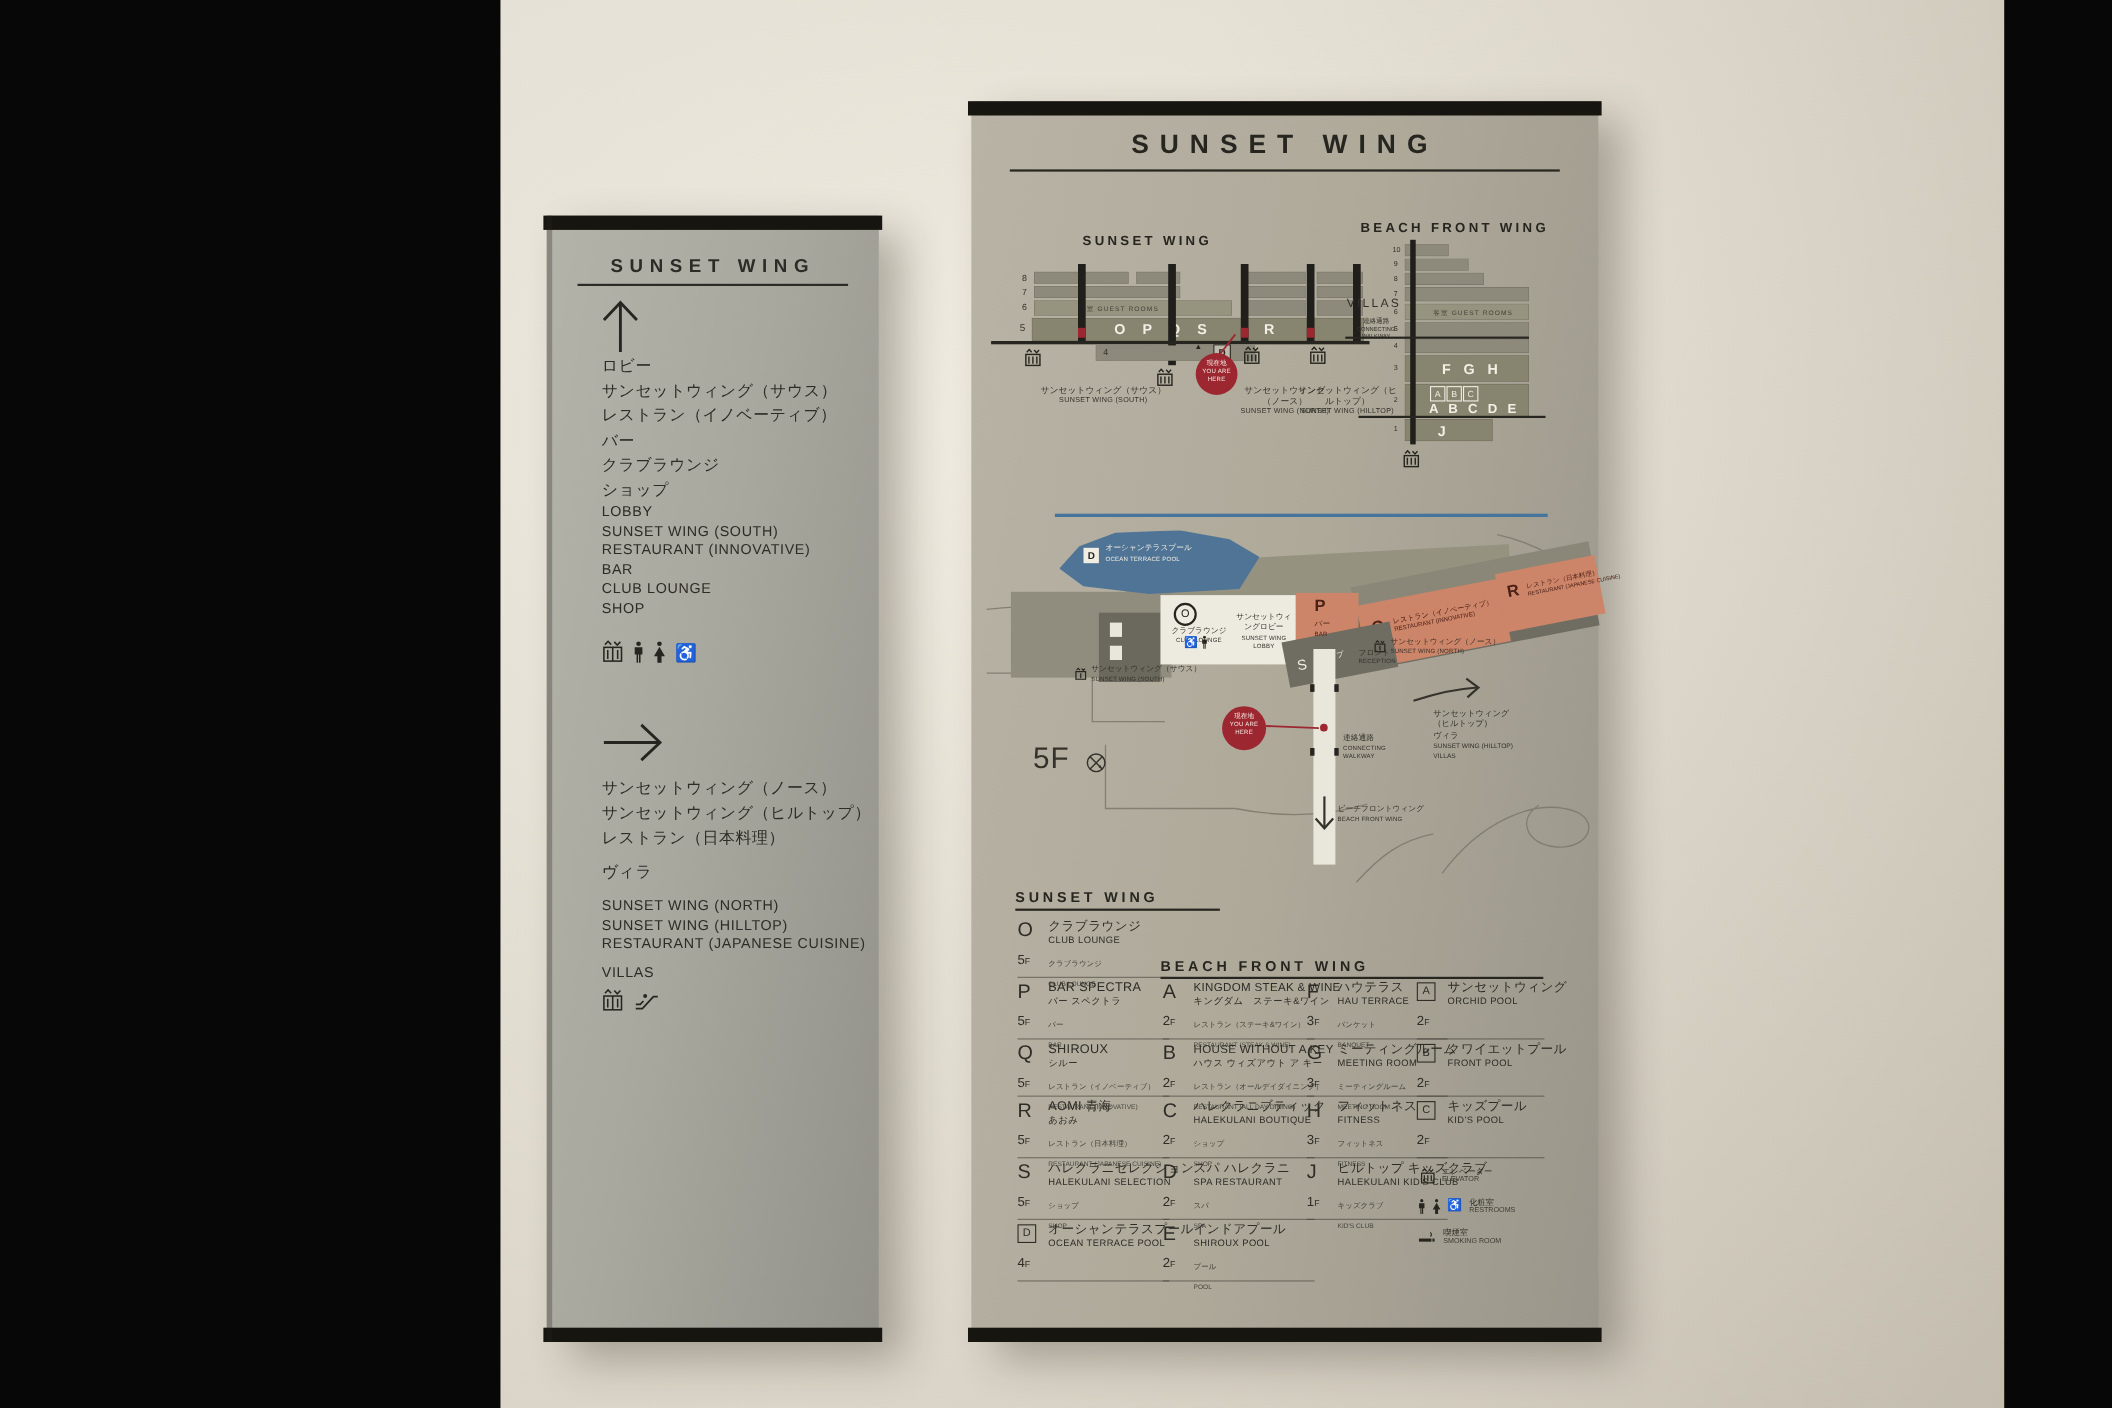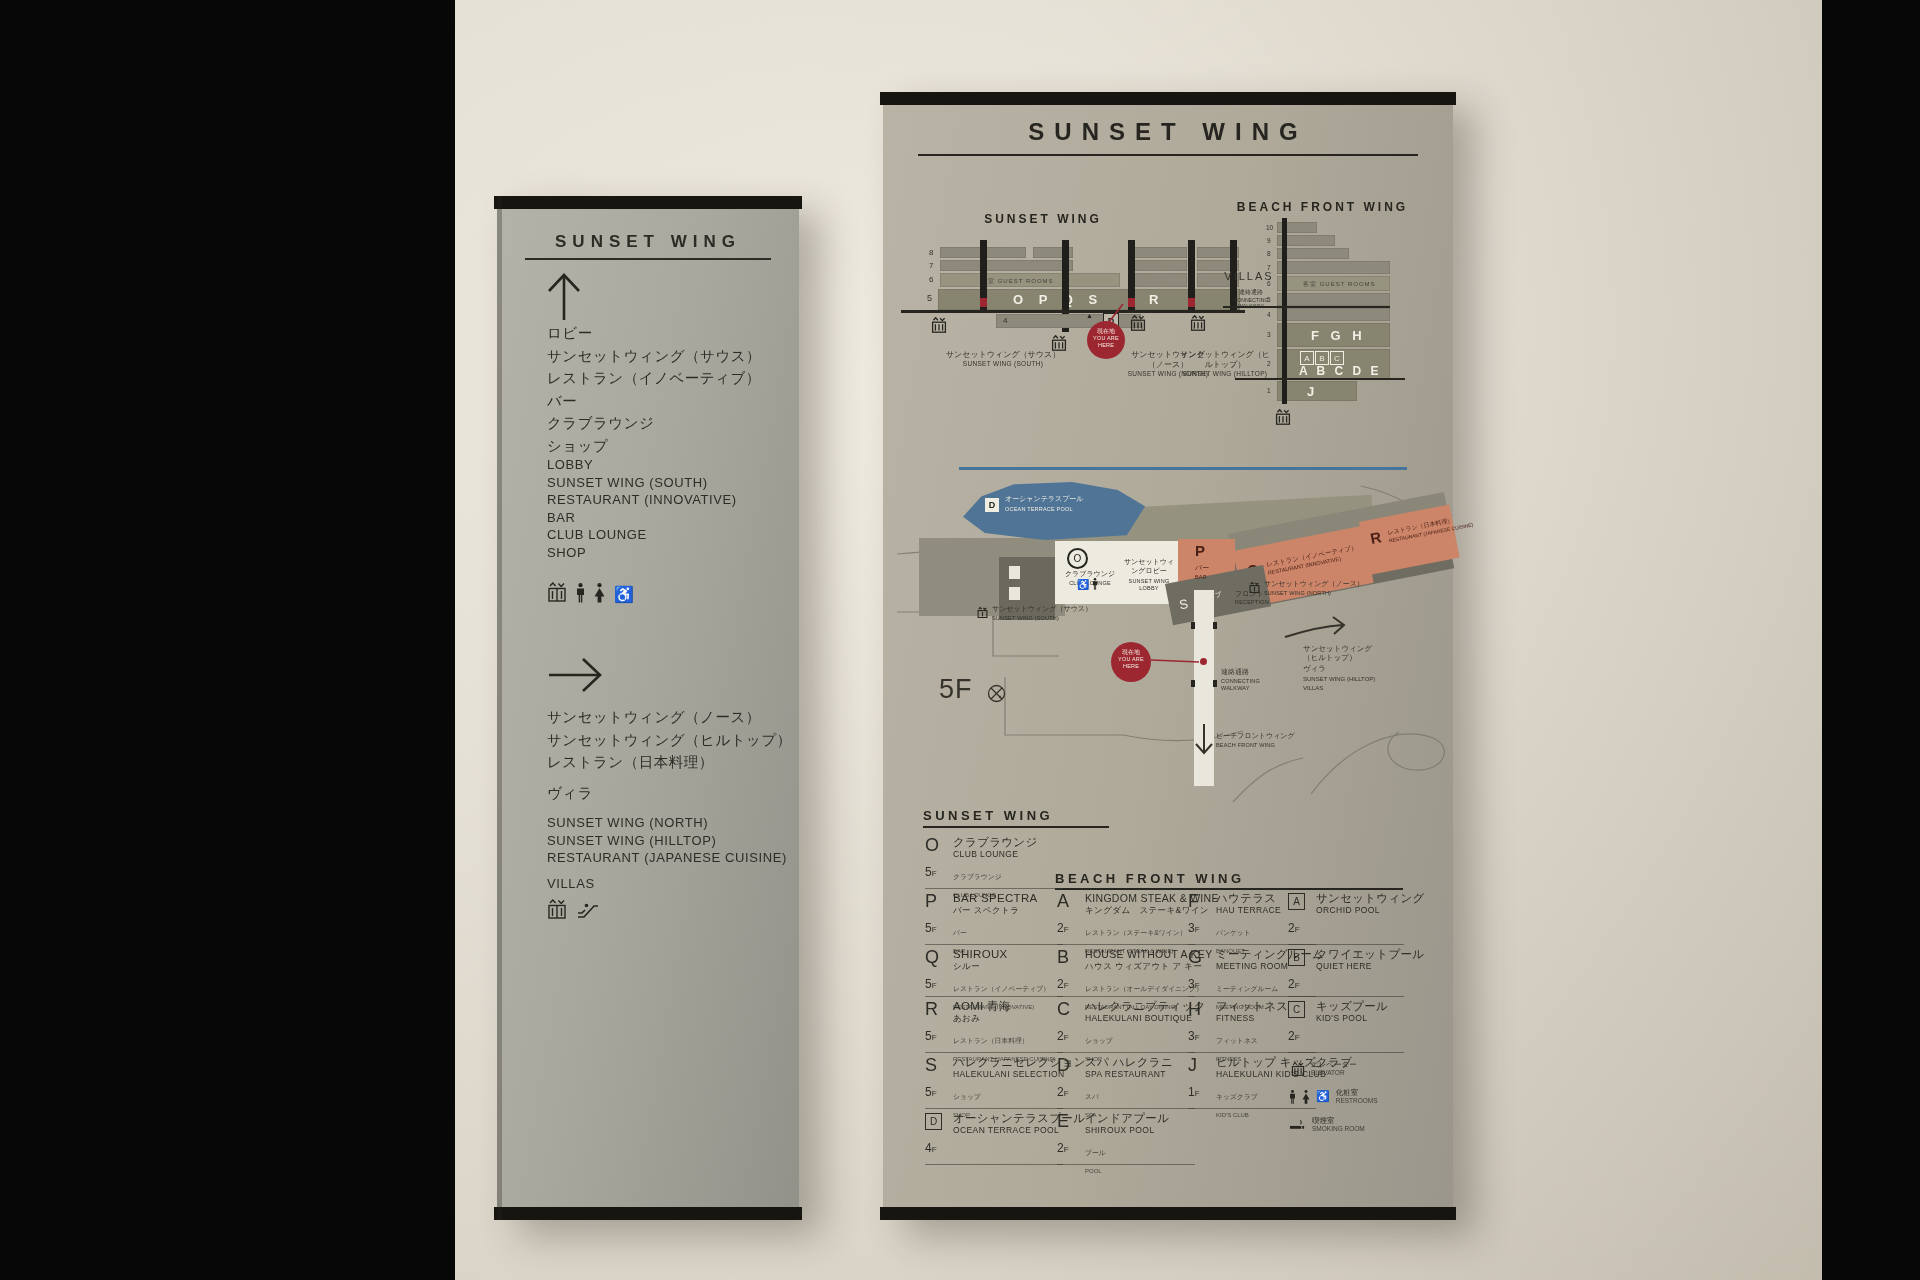--- a/index.html
+++ b/index.html
@@ -693,21 +693,21 @@
         </div>
       </div>
   </div>
   <div class="dline" style="left:405px;top:852px;width:116px"></div>
   <div class="drow" style="left:405px;top:856px;width:118px">
     <div>
         <div class="dletter boxed">B</div>
       </div>
     <div>
         <div class="dl1">クワイエットプール</div>
-         <div class="dl2">QUIET HERE</div>
+         <div class="dl2">FRONT POOL</div>
       <div class="dsub">
           <span class="dfloor"><span>2</span><span class="fsuf">F</span></span>
           <span></span>
         </div>
       </div>
   </div>
   <div class="dline" style="left:405px;top:904px;width:116px"></div>
   <div class="drow" style="left:405px;top:908px;width:118px">
     <div>
         <div class="dletter boxed">C</div>

